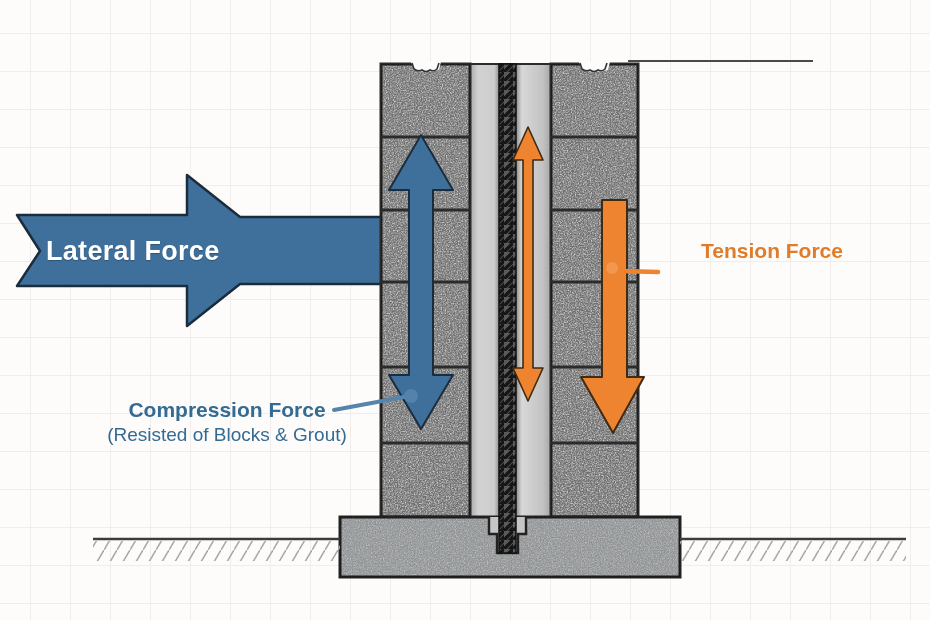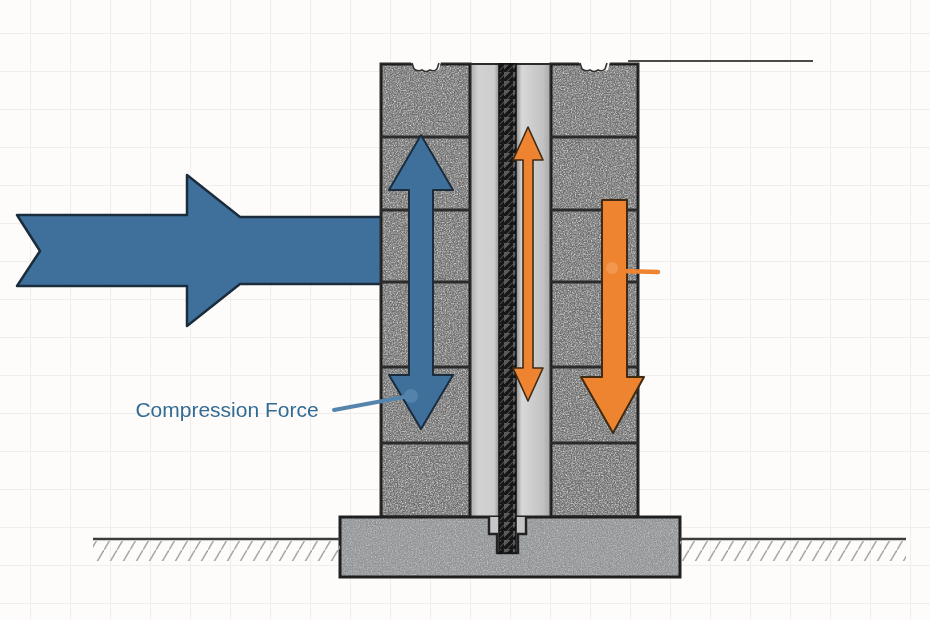--- a/index.html
+++ b/index.html
@@ -21,21 +21,21 @@
     left:46px;top:236px;
     font-size:27px;font-weight:600;letter-spacing:.3px;
     color:var(--white-text,#ffffff);
     text-shadow:0 1px 1px rgba(0,0,0,.25);
     white-space:nowrap;
   }
   .compression-label{
     left:62px;top:397px;width:330px;text-align:center;
     color:var(--blue-text,#336b93);
   }
-  .compression-label .title{font-size:21px;font-weight:400;line-height:25px;}
+  .compression-label .title{font-size:21px;font-weight:700;line-height:25px;}
   .compression-label .sub{font-size:19px;font-weight:400;line-height:25px;}
   .tension-label{
     left:636px;top:238px;width:272px;text-align:center;
     color:var(--orange-text,#e07c28);
   }
   .tension-label .title{font-size:21px;font-weight:700;line-height:26px;}
   .tension-label .sub{font-size:19px;font-weight:400;line-height:26px;}
 </style>
 </head>
 <body>
@@ -106,21 +106,24 @@
     <polygon points="528,127 543,160 533,160 533,368 543,368 528,401 513,368 523,368 523,160 513,160" style="fill:var(--orange-arrow);stroke:var(--orange-outline);stroke-width:1.6" stroke-linejoin="round"></polygon>
 
     <polygon points="602,200 627,200 627,377 644,377 613,433 581,377 602,377" style="fill:var(--orange-arrow);stroke:var(--orange-outline);stroke-width:2" stroke-linejoin="round"></polygon>
 
     <line x1="334" y1="410" x2="404" y2="397" style="stroke:var(--blue-accent)" stroke-width="4" stroke-linecap="round"></line>
     <circle cx="411" cy="396" r="7" style="fill:var(--blue-accent)" opacity="0.9"></circle>
     <line x1="621" y1="271" x2="658" y2="272" style="stroke:var(--orange-arrow)" stroke-width="4.5" stroke-linecap="round"></line>
     <circle cx="612" cy="268" r="6" style="fill:var(--orange-accent)" opacity="0.85"></circle>
   </svg>
 
+  <div class="label lateral-label">Lateral Force</div>
 
   <div class="label compression-label">
     <div class="title">Compression Force</div>
+    <div class="sub">(Resisted of Blocks &amp; Grout)</div>
   </div>
 
   <div class="label tension-label">
+    <div class="title">Tension Force</div>
   </div>
 
 </div>
 
 </body></html>

